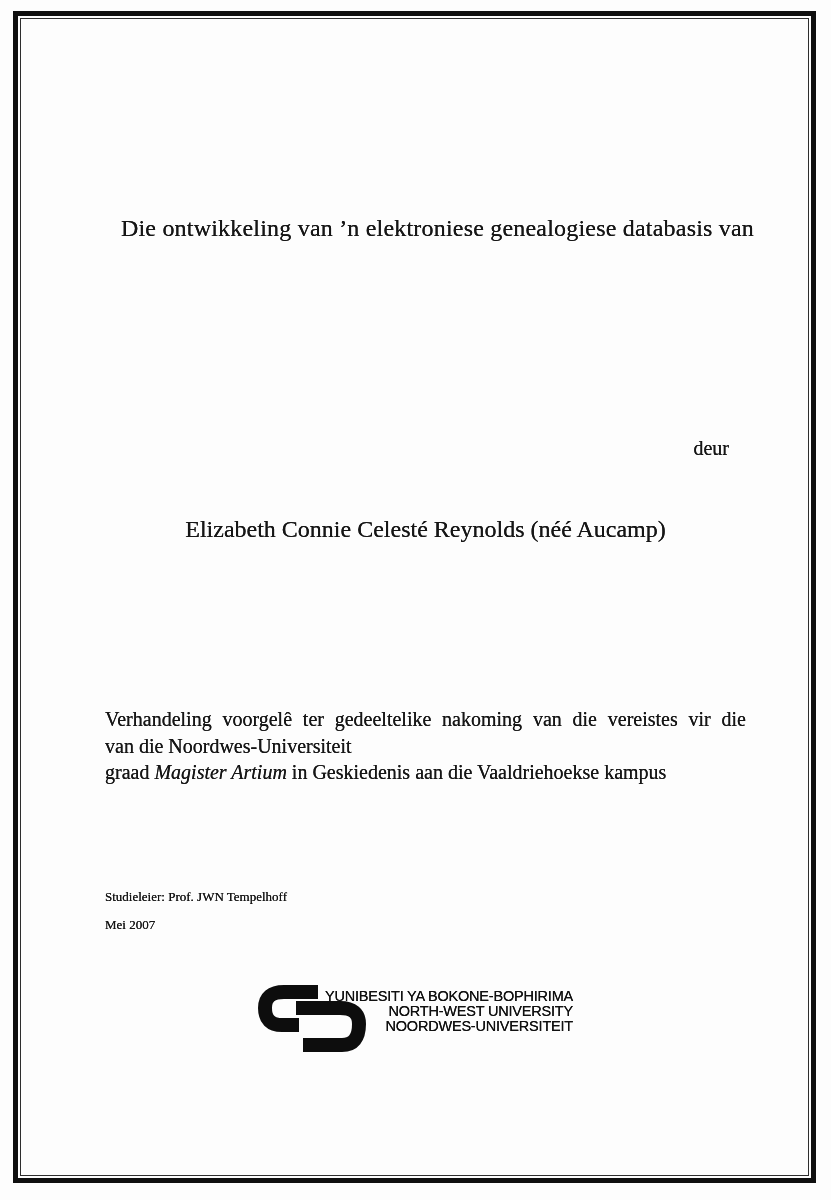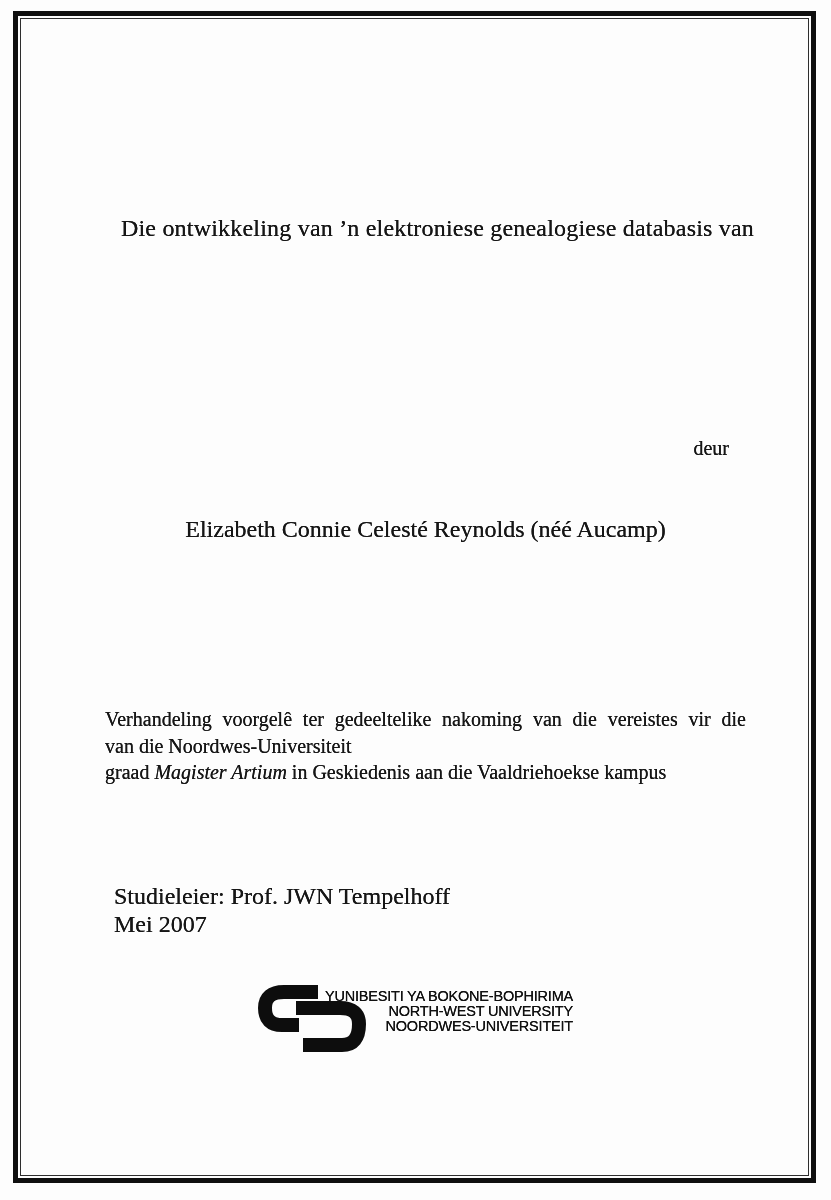--- a/index.html
+++ b/index.html
@@ -74,24 +74,24 @@
   }
   .statement-line-justified {
     text-align: justify;
     text-align-last: justify;
   }
   .statement-italic {
     font-style: italic;
   }
   .imprint-block {
     position: absolute;
-    left: 114px;
+    left: 105px;
     top: 883px;
     width: 500px;
-    font-size: 24px;
+    font-size: 13px;
     line-height: 27.5px;
   }
   .logo-mark {
     position: absolute;
     left: 258px;
     top: 980px;
     width: 108px;
     height: 72px;
   }
   .logo-text {

